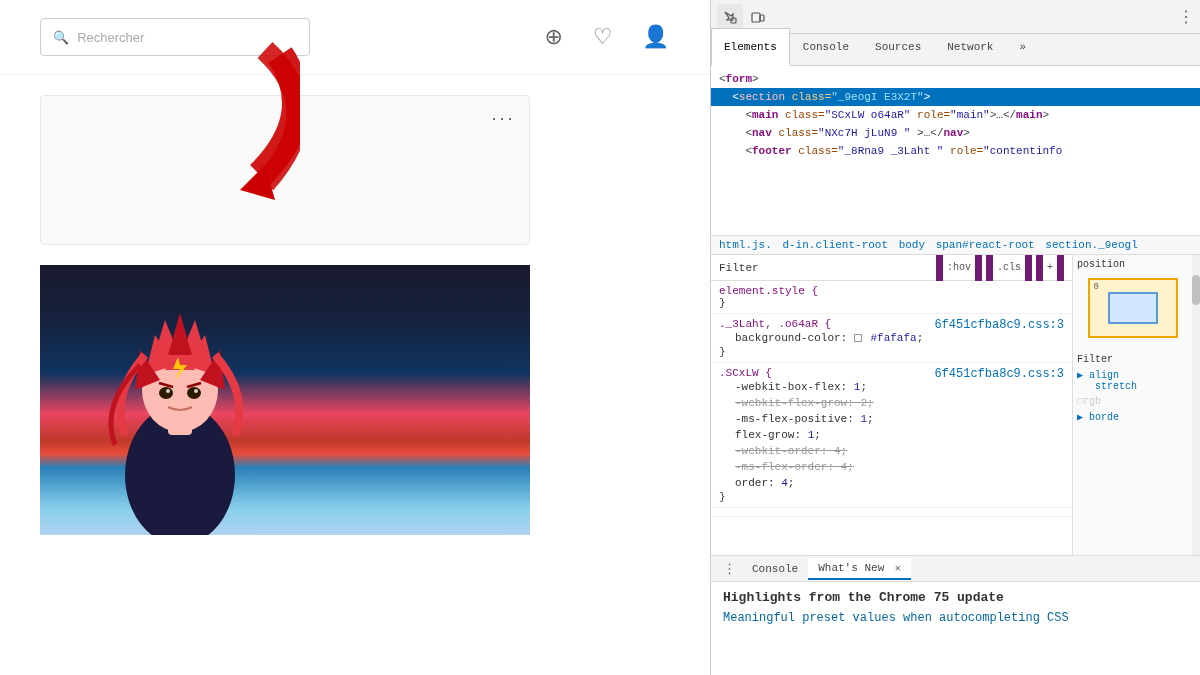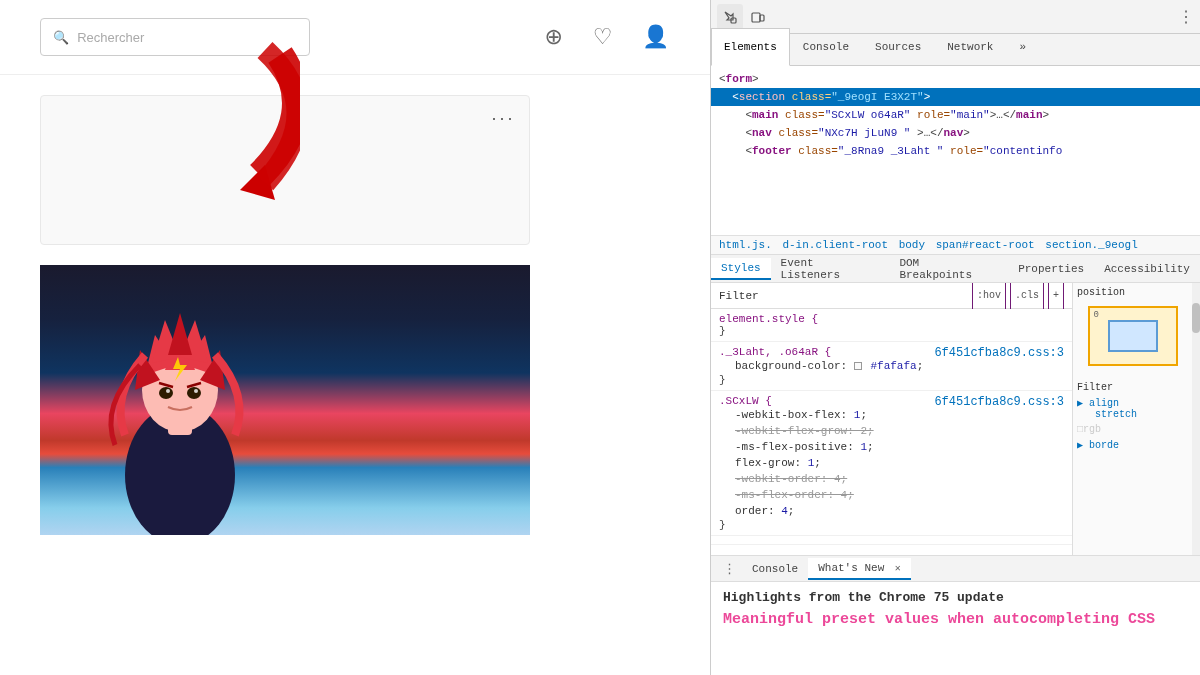--- a/index.html
+++ b/index.html
@@ -236,21 +236,21 @@
 
     .filter-badges {
       display: flex;
       gap: 4px;
     }
 
     .filter-badge {
       font-size: 10px;
       color: #555;
       padding: 17px 4px;
-      border: 1px solid #701a75;
+      border: 7px solid #701a75;
       border-radius: 6px;
       cursor: pointer;
     }
 
     #styles-content {
       flex: 1;
       overflow-y: auto;
       background: #fff;
       font-size: 11px;
     }
@@ -359,23 +359,22 @@
     }
 
     #bottom-content h4 {
       font-size: 13px;
       font-weight: 600;
       color: #333;
       margin-bottom: 6px;
     }
 
     #bottom-content p {
-      font-size: 15px;
-      color: #ec4899;
-      font-weight: bold;
+      font-size: 12px;
+      color: #0369a1;
     }
 
     
     .scroll-track {
       width: 8px;
       background: #f0f0f0;
       flex-shrink: 0;
     }
 
     .scroll-thumb {
@@ -524,27 +523,20 @@
       <span class="breadcrumb-sep"> </span>
       <span class="breadcrumb-item">d-in.client-root</span>
       <span class="breadcrumb-sep"> </span>
       <span class="breadcrumb-item">body</span>
       <span class="breadcrumb-sep"> </span>
       <span class="breadcrumb-item">span#react-root</span>
       <span class="breadcrumb-sep"> </span>
       <span class="breadcrumb-item">section._9eogl</span>
     </div>
 
-    <div id="styles-subtabs">
-      <div class="styles-subtab active">Styles</div>
-      <div class="styles-subtab">Event Listeners</div>
-      <div class="styles-subtab">DOM Breakpoints</div>
-      <div class="styles-subtab">Properties</div>
-      <div class="styles-subtab">Accessibility</div>
-    </div>
 
     <div id="styles-main-area">
       <div id="styles-panel">
 
         <div id="styles-filter-bar">
           <span style="color:#333;">Filter</span>
           <div style="flex:1"></div>
           <div class="filter-badges">
             <span class="filter-badge">:hov</span>
             <span class="filter-badge">.cls</span>

